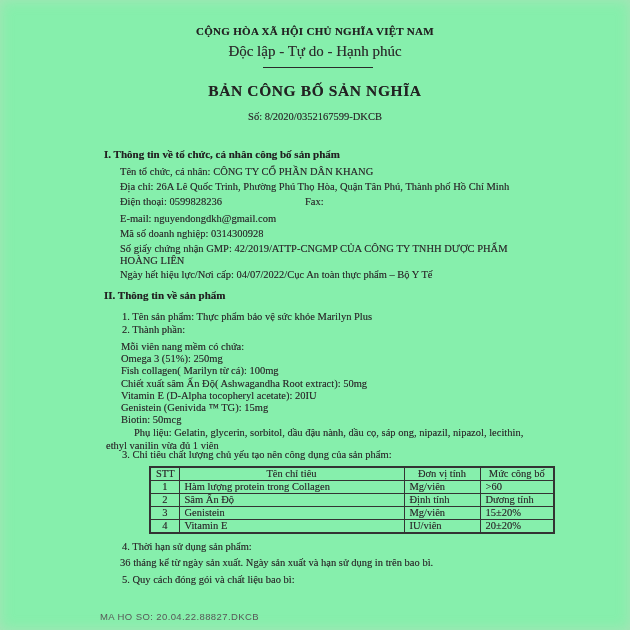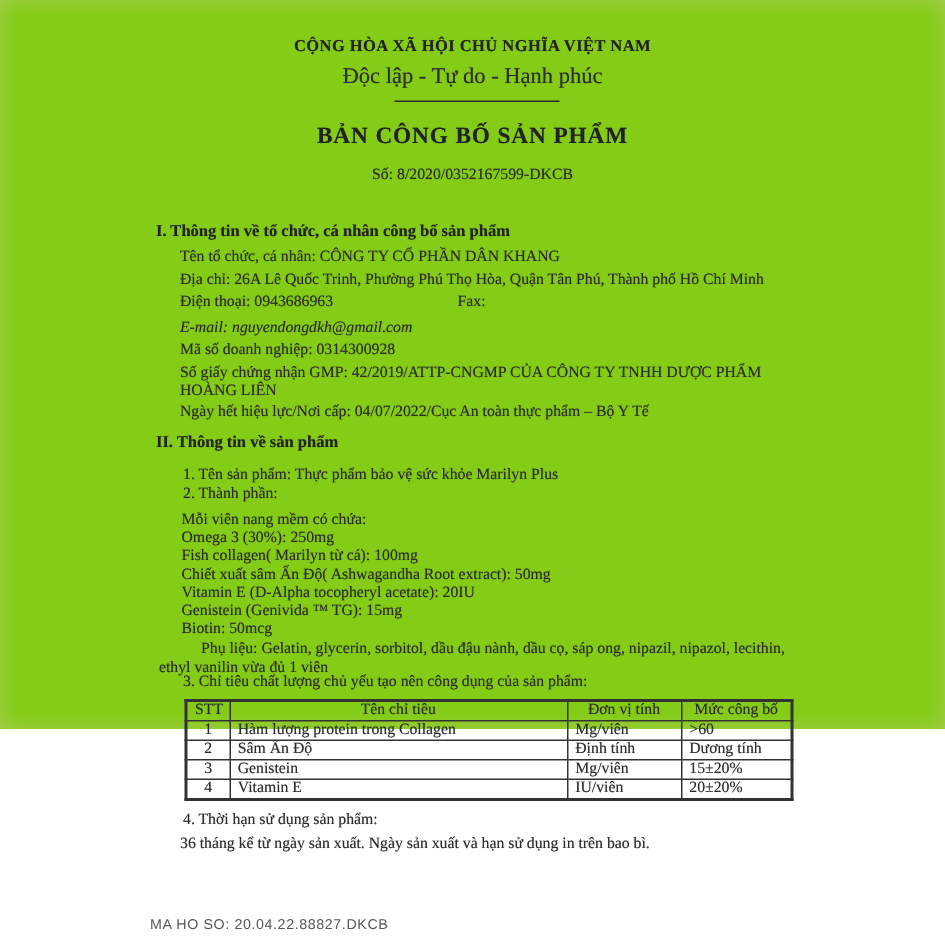--- a/index.html
+++ b/index.html
@@ -6,22 +6,22 @@
   html, body { width: 630px; height: 630px; }
   body {
     font-family: "Liberation Serif", "DejaVu Serif", serif;
     background: #ffffff;
     color: #2d2d2d;
     overflow: hidden;
   }
   .page {
     position: relative;
     width: 630px;
-    height: 486px;
-    background: #84cc16;
+    height: 630px;
+    background: #86efac;
     box-shadow: inset 0 0 14px rgba(236, 205, 205, 0.35);
   }
   .line {
     position: absolute;
     white-space: nowrap;
     font-size: 10.5px;
     line-height: 12px;
     color: #2d2d2d;
     text-shadow: 0 0 0.5px rgba(45,45,45,0.55);
   }
@@ -53,21 +53,21 @@
   }
   table.quality td, table.quality th {
     border: 1px solid #333;
     height: 13px;
     padding: 0 5px;
     font-weight: normal;
     overflow: hidden;
     white-space: nowrap;
     line-height: 12px;
   }
-  table.quality { border: 2px solid #333; }
+  table.quality { border: 2px solid #333; margin-left: 26px; }
   .col-stt  { width: 29px;  text-align: center; }
   .col-name { width: 225px; }
   .col-unit { width: 76px;  }
   .col-decl { width: 74px;  }
   table.quality th.col-name,
   table.quality th.col-unit,
   table.quality th.col-decl { text-align: center; }
 
   .footer-code {
     font-family: "Liberation Sans", "DejaVu Sans", sans-serif;
@@ -79,40 +79,40 @@
 </style>
 </head>
 <body>
 
 <div class="page">
 
   <div class="line center bold nat-line1">CỘNG HÒA XÃ HỘI CHỦ NGHĨA VIỆT NAM</div>
   <div class="line center nat-line2">Độc lập - Tự do - Hạnh phúc</div>
   <div class="header-rule"></div>
 
-  <div class="line center bold doc-title">BẢN CÔNG BỐ SẢN PHẨM</div>
+  <div class="line center bold doc-title">BẢN CÔNG BỐ SẢN NGHĨA</div>
   <div class="line center doc-number">Số: 8/2020/0352167599-DKCB</div>
 
   <div class="line bold sec-heading" style="left:104px; top:148px;">I. Thông tin về tổ chức, cá nhân công bố sản phẩm</div>
   <div class="line" style="left:120px; top:166px;">Tên tổ chức, cá nhân: CÔNG TY CỔ PHẦN DÂN KHANG</div>
   <div class="line" style="left:120px; top:181px;">Địa chỉ: 26A Lê Quốc Trinh, Phường Phú Thọ Hòa, Quận Tân Phú, Thành phố Hồ Chí Minh</div>
-  <div class="line" style="left:120px; top:196px;">Điện thoại: 0943686963</div>
+  <div class="line" style="left:120px; top:196px;">Điện thoại: 0599828236</div>
   <div class="line" style="left:305px; top:196px;">Fax:</div>
-  <div class="line" style="left:120px; top:213px;font-style:italic;">E-mail: nguyendongdkh@gmail.com</div>
+  <div class="line" style="left:120px; top:213px;">E-mail: nguyendongdkh@gmail.com</div>
   <div class="line" style="left:120px; top:228px;">Mã số doanh nghiệp: 0314300928</div>
   <div class="line" style="left:120px; top:243px;">Số giấy chứng nhận GMP: 42/2019/ATTP-CNGMP CỦA CÔNG TY TNHH DƯỢC PHẨM</div>
   <div class="line" style="left:120px; top:255px;">HOÀNG LIÊN</div>
   <div class="line" style="left:120px; top:269px;">Ngày hết hiệu lực/Nơi cấp: 04/07/2022/Cục An toàn thực phẩm – Bộ Y Tế</div>
 
   <div class="line bold sec-heading" style="left:104px; top:289px;">II. Thông tin về sản phẩm</div>
   <div class="line" style="left:122px; top:311px;">1. Tên sản phẩm: Thực phẩm bảo vệ sức khỏe Marilyn Plus</div>
   <div class="line" style="left:122px; top:324px;">2. Thành phần:</div>
   <div class="line" style="left:121px; top:341px;">Mỗi viên nang mềm có chứa:</div>
 
-  <div class="line" style="left:121px; top:353px;">Omega 3 (30%): 250mg</div>
+  <div class="line" style="left:121px; top:353px;">Omega 3 (51%): 250mg</div>
   <div class="line" style="left:121px; top:365px;">Fish collagen( Marilyn từ cá): 100mg</div>
   <div class="line" style="left:121px; top:378px;">Chiết xuất sâm Ấn Độ( Ashwagandha Root extract): 50mg</div>
   <div class="line" style="left:121px; top:390px;">Vitamin E (D-Alpha tocopheryl acetate): 20IU</div>
   <div class="line" style="left:121px; top:402px;">Genistein (Genivida ™ TG): 15mg</div>
   <div class="line" style="left:121px; top:414px;">Biotin: 50mcg</div>
 
   <div class="line" style="left:134px; top:427px;">Phụ liệu: Gelatin, glycerin, sorbitol, dầu đậu nành, dầu cọ, sáp ong, nipazil, nipazol, lecithin,</div>
   <div class="line" style="left:106px; top:440px;">ethyl vanilin vừa đủ 1 viên</div>
 
   <div class="line" style="left:122px; top:449px;">3. Chỉ tiêu chất lượng chủ yếu tạo nên công dụng của sản phẩm:</div>
@@ -147,16 +147,17 @@
       <td class="col-stt">4</td>
       <td class="col-name">Vitamin E</td>
       <td class="col-unit">IU/viên</td>
       <td class="col-decl">20±20%</td>
     </tr>
   </tbody>
     </table>
 
   <div class="line" style="left:122px; top:541px;">4. Thời hạn sử dụng sản phẩm:</div>
   <div class="line" style="left:120px; top:557px;">36 tháng kể từ ngày sản xuất. Ngày sản xuất và hạn sử dụng in trên bao bì.</div>
+  <div class="line" style="left:122px; top:574px;">5. Quy cách đóng gói và chất liệu bao bì:</div>
 
   <div class="line footer-code" style="left:100px; top:611px;">MA HO SO: 20.04.22.88827.DKCB</div>
 
 </div>
 
 </body></html>

